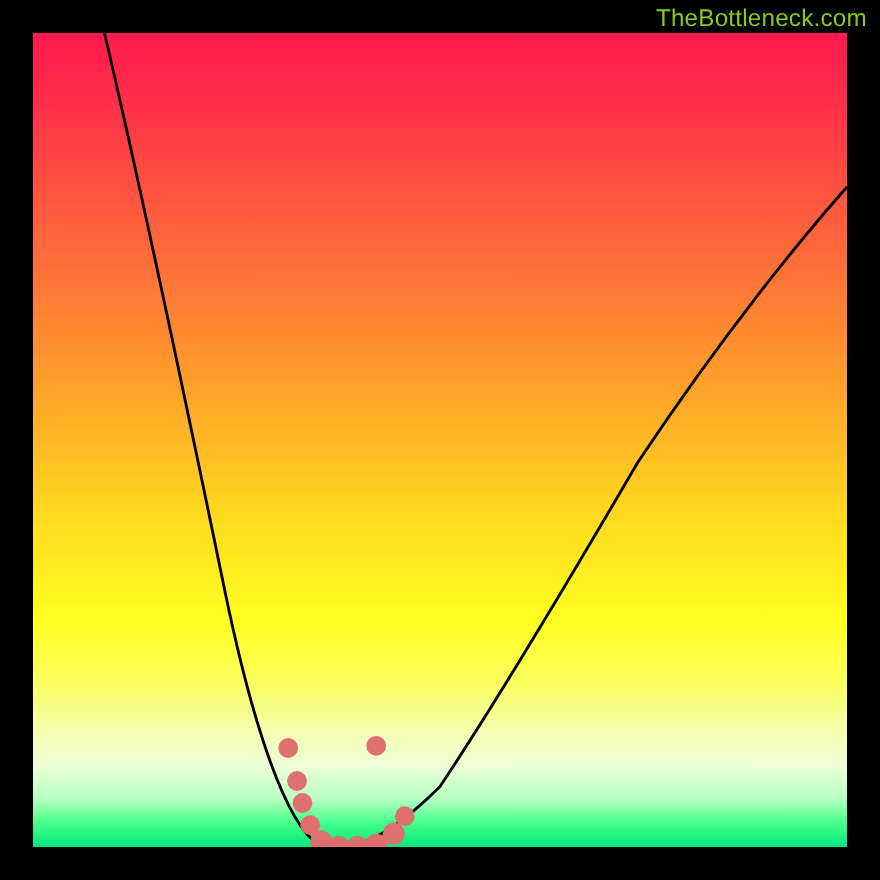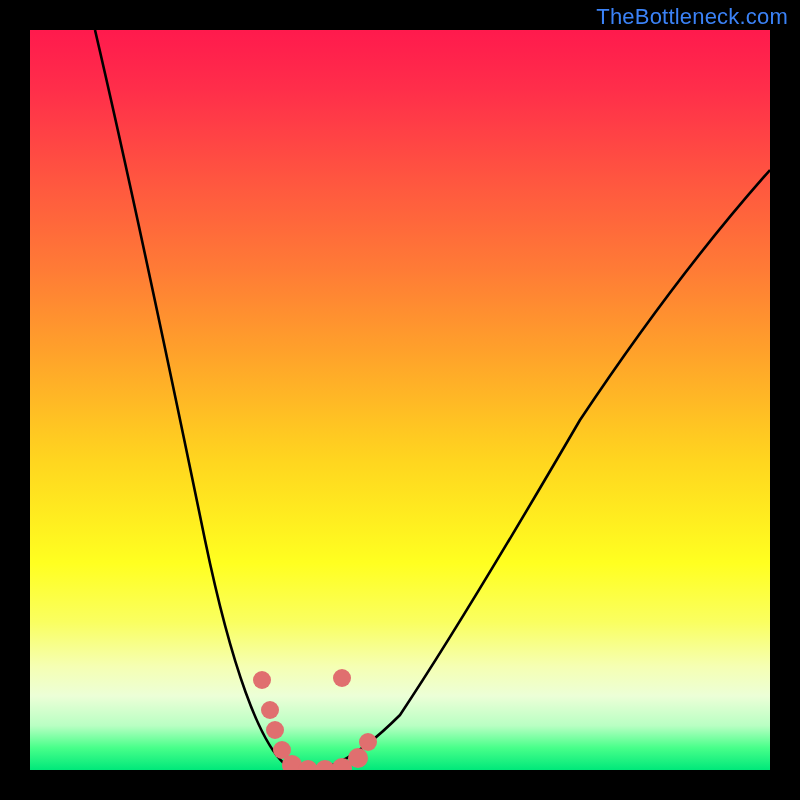--- a/index.html
+++ b/index.html
@@ -42,21 +42,21 @@
       #b9ffc3 94%,
       #48ff8a 97%,
       #00e87a 100%
     );
   }
   .watermark {
     position: absolute;
     top: 4px;
     right: 12px;
     font-size: 22px;
-    color: #3b82f6;
+    color: #84cc16;
     letter-spacing: 0.2px;
   }
   svg.curve {
     position: absolute;
     inset: 0;
   }
 </style>
 </head>
 <body>
 

